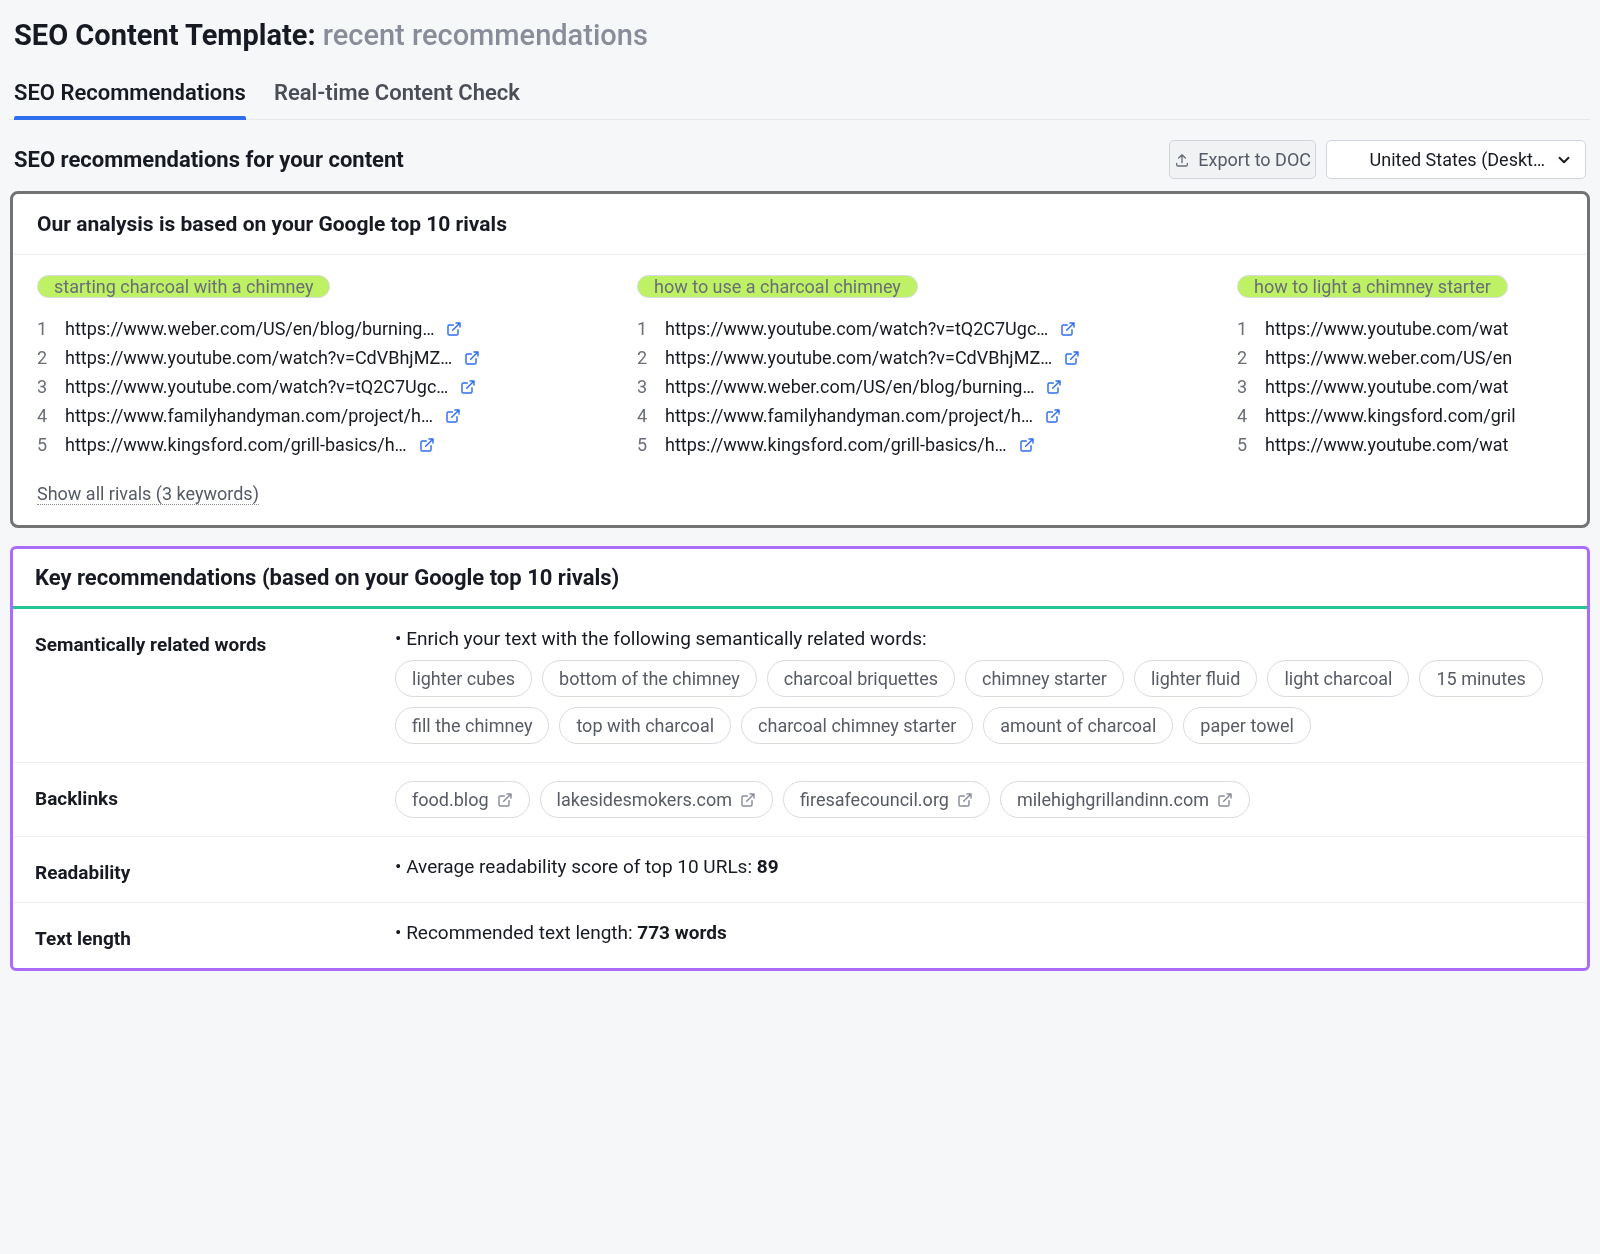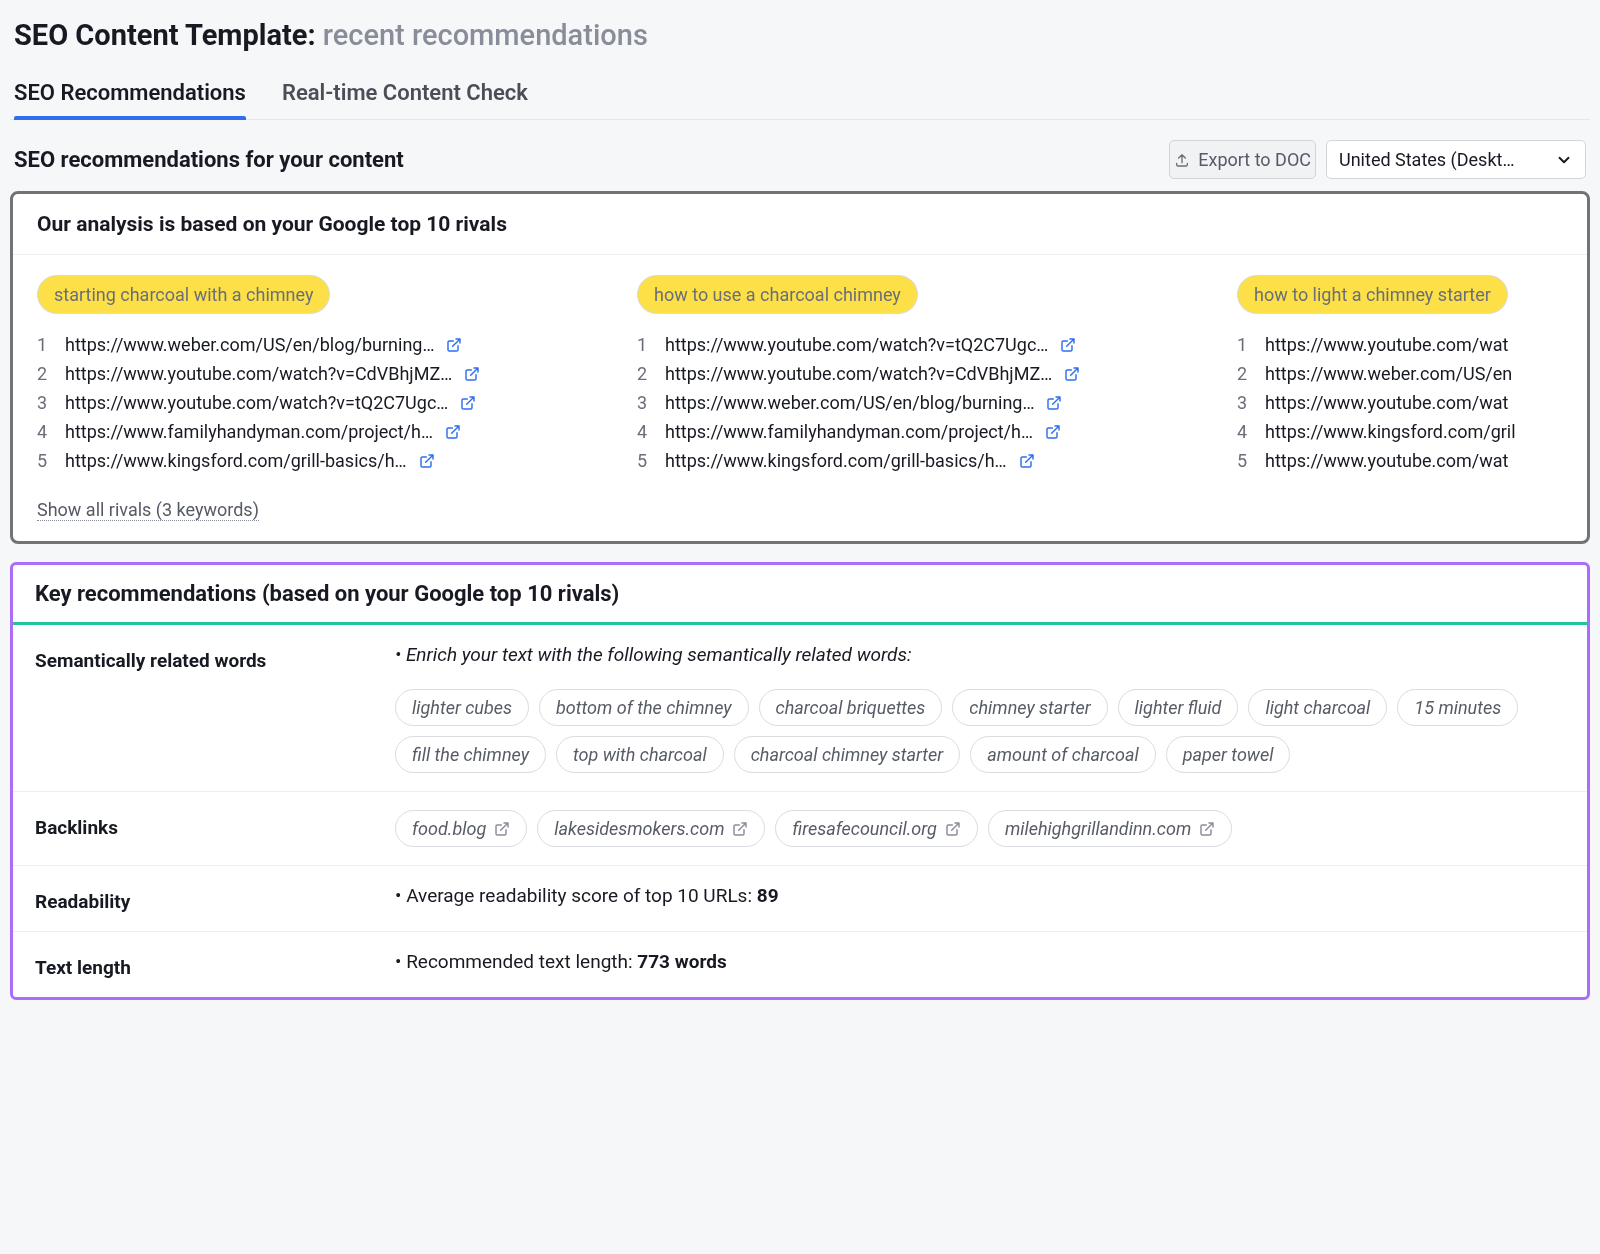--- a/index.html
+++ b/index.html
@@ -15,21 +15,21 @@
     font-size: 29px;
     font-weight: 700;
     margin: 8px 4px 18px 4px;
   }
   .page-title .sub {
     color: #898d9a;
     font-weight: 500;
   }
   .tabs {
     display:flex;
-    gap: 36px;
+    gap: 28px;
     border-bottom: 1px solid #e5e7eb;
     padding: 0 4px;
   }
   .tab {
     padding: 10px 0 14px;
     font-size: 22px;
     font-weight: 600;
     color: #171a22;
     cursor: pointer;
     position:relative;
@@ -66,21 +66,21 @@
     background:#f1f2f4;
     padding:8px 4px;
     border-radius:5px;
     font-size:18px;
     color:#565a66;
     cursor:pointer;
   }
   .select {
     display:inline-flex;
     align-items:center;
-    justify-content:space-between;
+    justify-content:flex-end;
     gap:10px;
     border:1px solid #d1d5db;
     background:#fff;
     padding:8px 12px;
     border-radius:5px;
     font-size:18px;
     color:#171a22;
     width:260px;
     cursor:pointer;
   }
@@ -101,22 +101,22 @@
     display:flex;
     gap:20px;
     padding:20px 24px 8px 24px;
     overflow:hidden;
   }
   .rival-col { flex:0 0 580px; min-width:0; }
   .rival-col:last-child { flex:0 0 340px;}
   .kw-pill {
     display:inline-block;
     border:1px solid #d8dbe0;
-    background:#fde047;
-    padding:8px 16px;
+    background:#bef264;
+    padding:0 16px;
     border-radius:22px;
     color:#6a6e79;
     font-size:18px;
     margin-bottom:16px;
   }
   .rival-list { list-style:none; padding:0; margin:0;}
   .rival-list li {
     display:flex;
     align-items:center;
     gap:12px;
@@ -187,21 +187,21 @@
     background:#fff;
     padding:7px 16px;
     border-radius:22px;
     color:#575b65;
     font-size:18px;
   }
   .bold { font-weight:700;}
   .bullet::before { content:"• "; }
   svg { display:inline-block; vertical-align:middle;}
   .chev { width:18px; height:18px;}
-  .row-chips-wrap { display:flex; flex-wrap:wrap; gap:23px; align-items:flex-end;font-style:italic;}
+  .row-chips-wrap { display:flex; flex-wrap:wrap; gap:10px; align-items:flex-end;}
 </style>
 </head>
 <body>
 
 <svg width="0" height="0" style="position:absolute">
   <symbol id="i-ext" viewBox="0 0 24 24">
     <path fill="none" stroke="currentColor" stroke-width="2.2" stroke-linecap="round" stroke-linejoin="round" d="M18 13v6a2 2 0 0 1-2 2H5a2 2 0 0 1-2-2V8a2 2 0 0 1 2-2h6 M15 3h6v6 M10 14 21 3"></path>
   </symbol>
   <symbol id="i-upload" viewBox="0 0 24 24">
     <path fill="none" stroke="currentColor" stroke-width="2" stroke-linecap="round" stroke-linejoin="round" d="M4 17v2a2 2 0 0 0 2 2h12a2 2 0 0 0 2-2v-2 M7 9l5-5 5 5 M12 4v12"></path>

